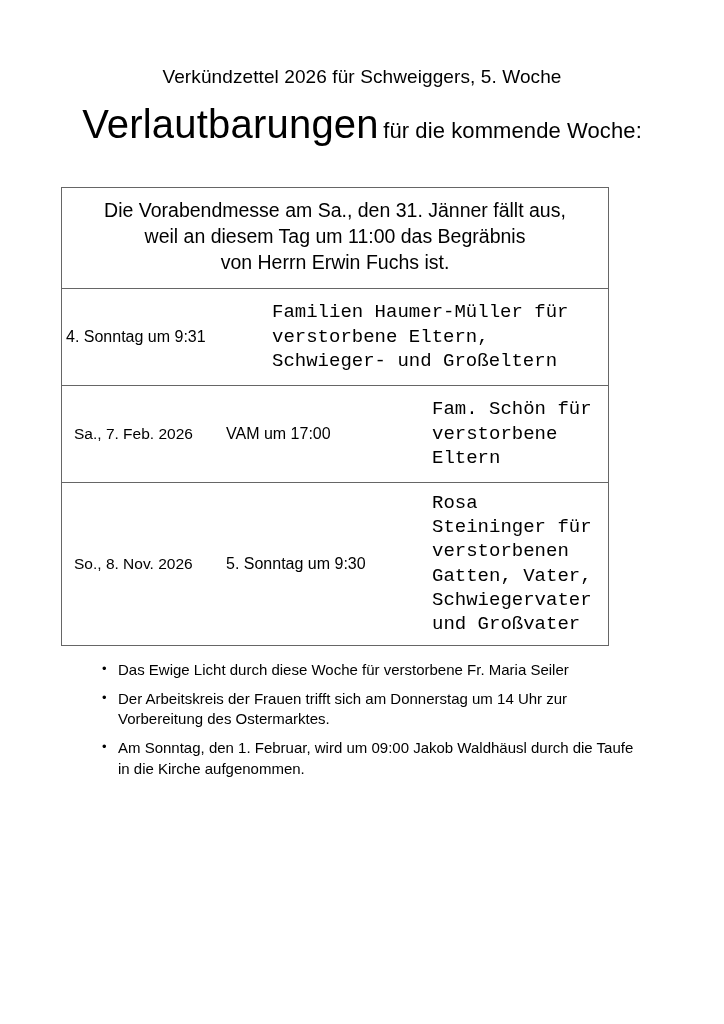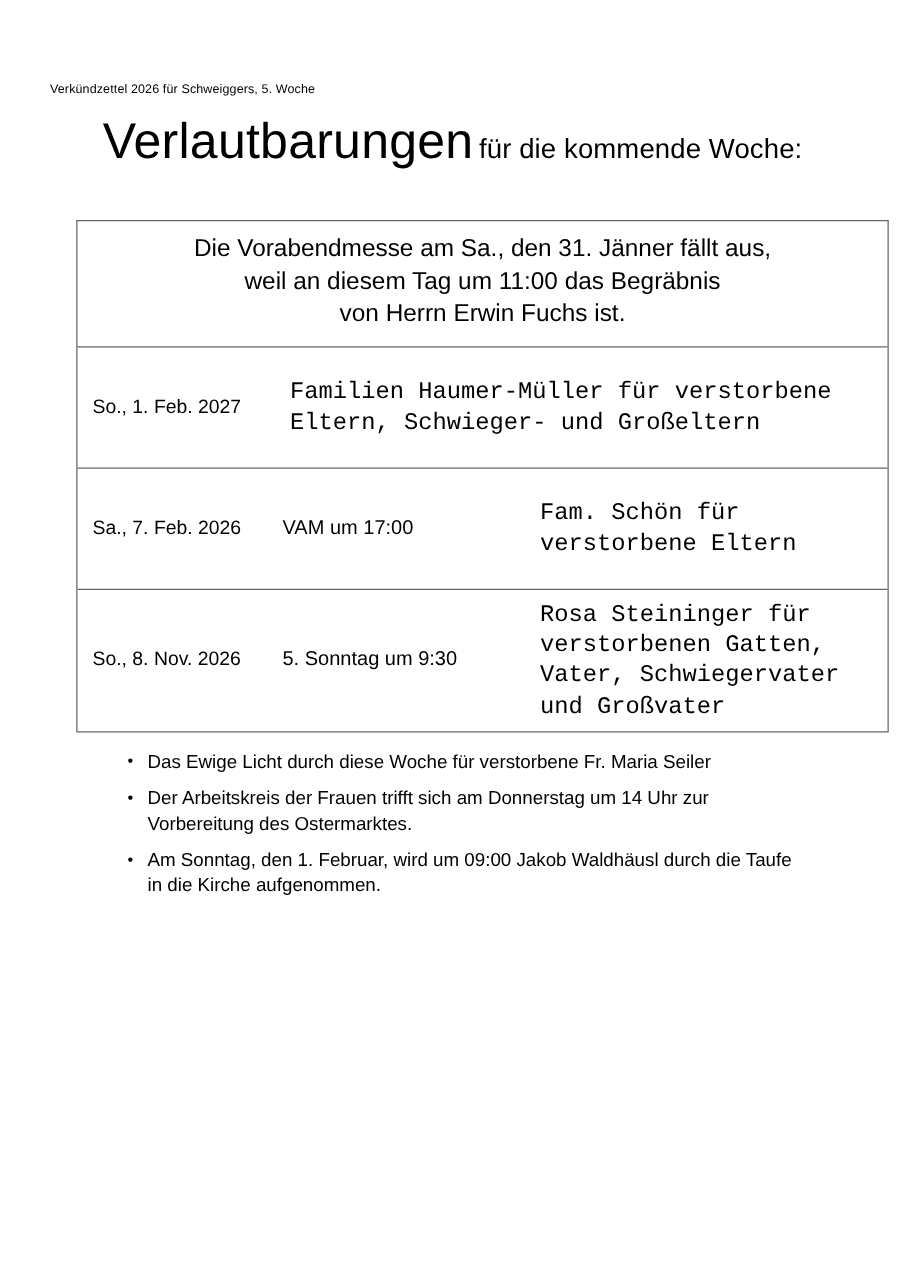--- a/index.html
+++ b/index.html
@@ -15,21 +15,22 @@
     -webkit-font-smoothing: antialiased;
   }
   .page {
     position: relative;
     width: 724px;
     height: 1024px;
     box-sizing: border-box;
     padding: 0 40px;
   }
   .subheader {
-    font-size: 10px;
+    text-align: center;
+    font-size: 19px;
     margin-top: 66px;
     letter-spacing: 0.1px;
   }
   .title-line {
     text-align: center;
     margin-top: 14px;
     white-space: nowrap;
   }
   .title-main {
     font-size: 40px;
@@ -38,21 +39,21 @@
   .title-rest {
     font-size: 22px;
     letter-spacing: 0.1px;
   }
   .table {
     margin-top: 40px;
     margin-left: 21px;
     margin-right: 21px;
     border: 1px solid #666;
     border-collapse: collapse;
-    width: 650px;
+    width: 548px;
     box-sizing: border-box;
   }
   .notice-cell {
     border-bottom: 1px solid #666;
     padding: 10px 8px 12px 8px;
   }
   .notice-big {
     text-align: center;
     font-size: 19.5px;
     line-height: 1.33;
@@ -131,21 +132,21 @@
 
     <div class="notice-cell">
       <div class="notice-big">
         <div>Die Vorabendmesse am Sa., den 31. Jänner fällt aus,</div>
         <div>weil an diesem Tag um 11:00 das Begräbnis</div>
         <div>von Herrn Erwin Fuchs ist.</div>
       </div>
     </div>
 
     <div class="row">
-      <div class="cell-date">So., 1. Feb. 2027</div>
+      <div class="cell-event">4. Sonntag um 9:31</div>
       <div class="cell-intention">Familien Haumer-Müller für verstorbene Eltern, Schwieger- und Großeltern</div>
     </div>
 
     <div class="row">
       <div class="cell-date">Sa., 7. Feb. 2026</div>
       <div class="cell-event">VAM um 17:00</div>
       <div class="cell-intention">Fam. Schön für verstorbene Eltern</div>
     </div>
 
     <div class="row">

